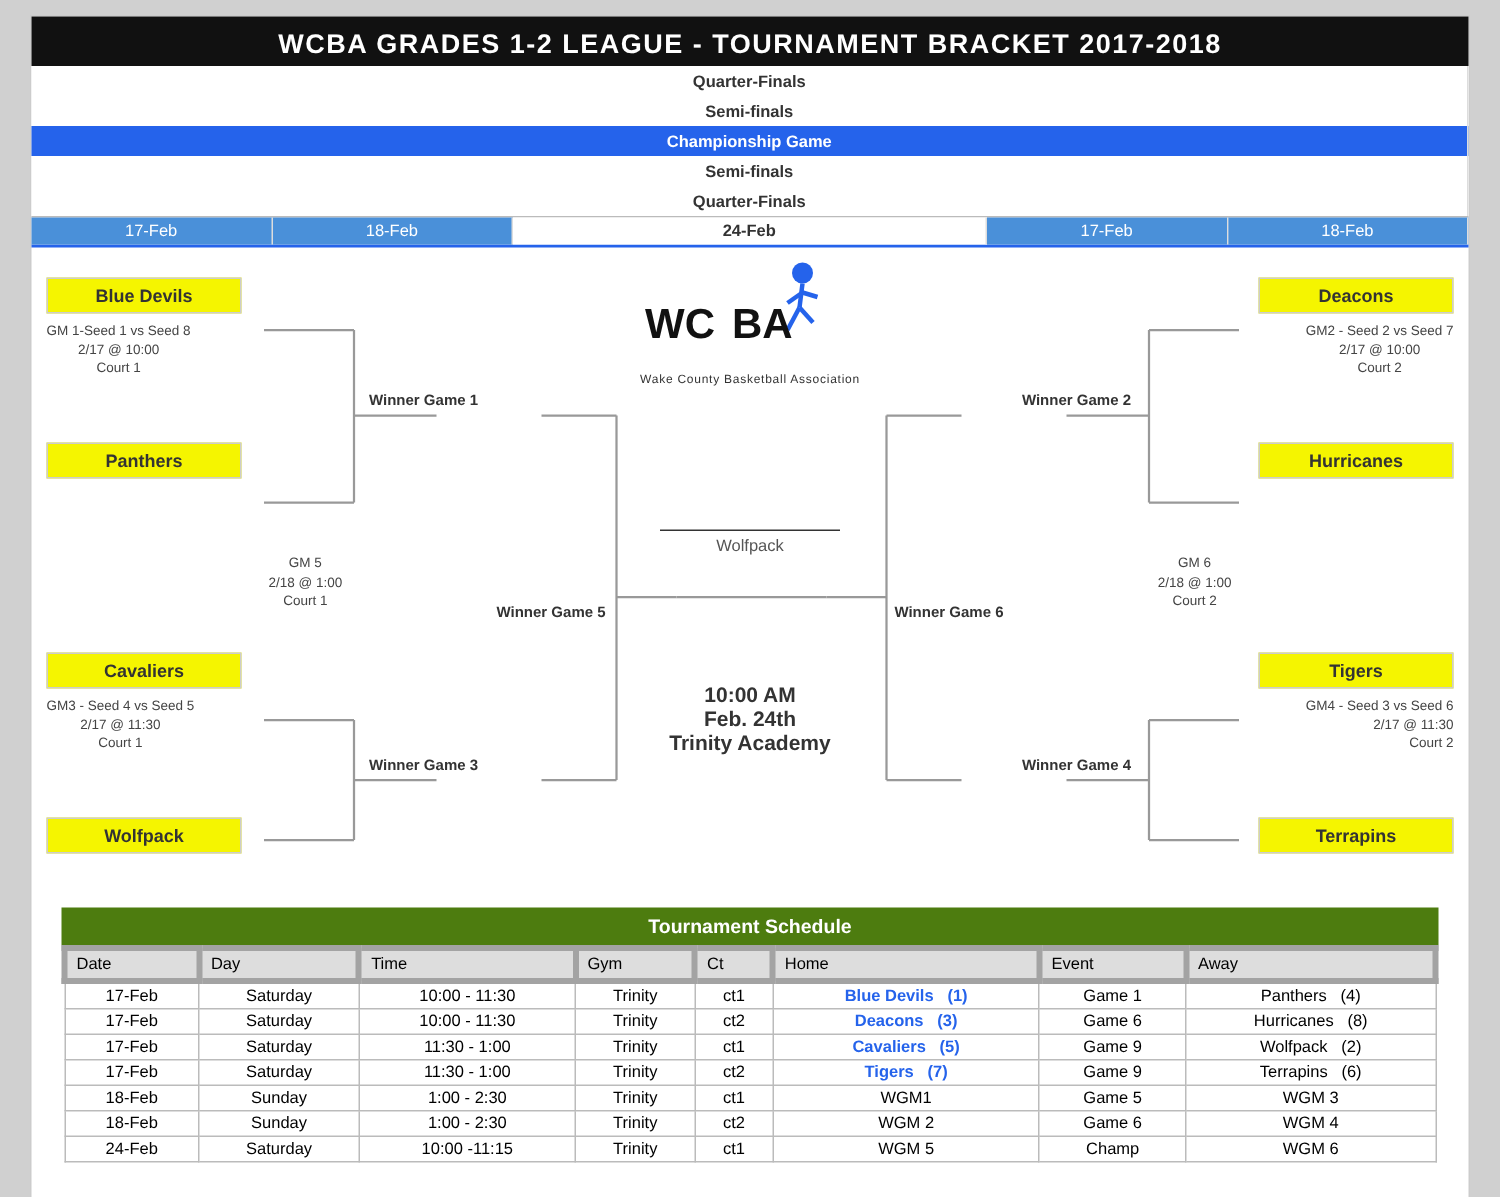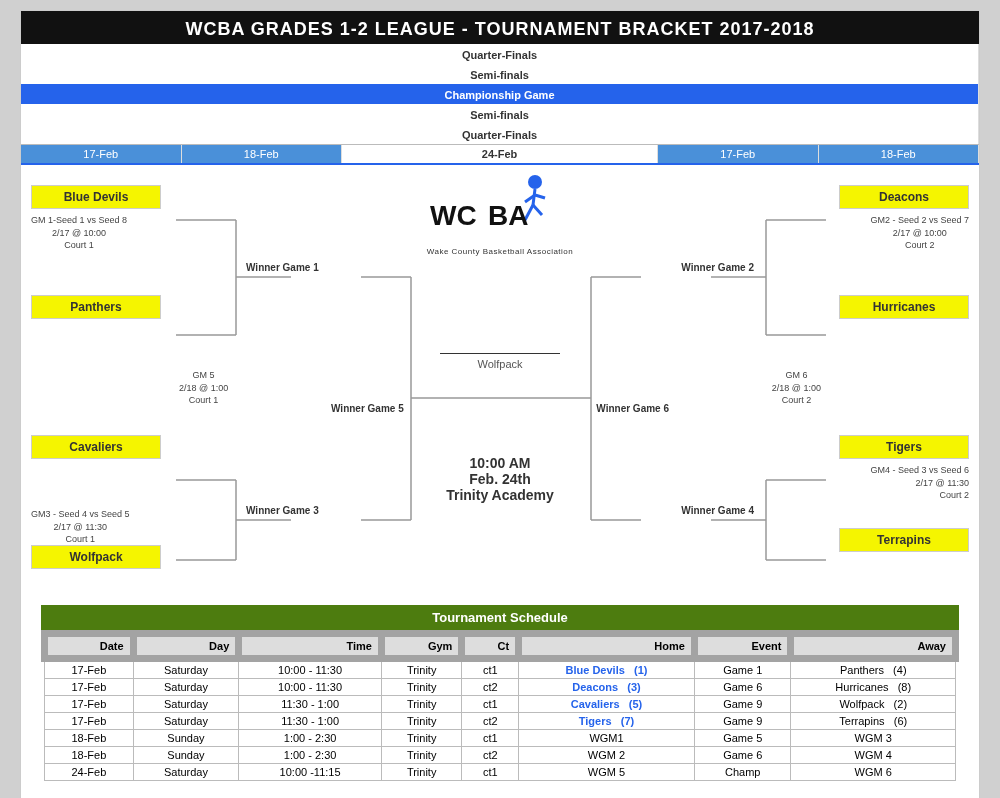--- a/index.html
+++ b/index.html
@@ -110,24 +110,24 @@
       font-size: 13px;
       font-weight: bold;
     }
     table.schedule {
       width: 100%;
       border-collapse: collapse;
       font-size: 11px;
     }
     table.schedule th {
       background: #ddd;
-      border: 7px solid #a3a3a3;
+      border: 4px solid #a3a3a3;
       padding: 3px 6px;
-      text-align: right;
-      font-weight: bold;
+      text-align: left;
+      font-weight: normal;
     }
     table.schedule td {
       border: 1px solid #bbb;
       padding: 2px 6px;
       text-align: center;
     }
     .blue-devils-text { color: #2563eb; font-weight: bold; }
     .deacons-text { color: #2563eb; font-weight: bold; }
     .cavaliers-text { color: #2563eb; font-weight: bold; }
     .tigers-text { color: #2563eb; font-weight: bold; }
@@ -235,21 +235,21 @@
       <div class="game-info">
         <div>GM 5</div>
         <div>2/18 @ 1:00</div>
         <div>Court 1</div>
       </div>
     </div>
 
     <div style="position:absolute;top:270px;left:10px;">
       <div class="team-label">Cavaliers</div>
     </div>
-    <div style="position:absolute;top:295px;left:10px;margin-top:44px;">
+    <div style="position:absolute;top:295px;left:10px;">
       <div class="game-info">
         <div>GM3 - Seed 4 vs Seed 5</div>
         <div>2/17 @ 11:30</div>
         <div>Court 1</div>
       </div>
     </div>
     <div style="position:absolute;top:380px;left:10px;">
       <div class="team-label">Wolfpack</div>
     </div>
 
@@ -294,21 +294,21 @@
     <div style="position:absolute;top:270px;right:10px;">
       <div class="team-label">Tigers</div>
     </div>
     <div style="position:absolute;top:295px;right:10px;text-align:right;">
       <div class="game-info" style="text-align:right;">
         <div>GM4 - Seed 3 vs Seed 6</div>
         <div>2/17 @ 11:30</div>
         <div>Court 2</div>
       </div>
     </div>
-    <div style="position:absolute;top:363px;right:10px;">
+    <div style="position:absolute;top:380px;right:10px;">
       <div class="team-label">Terrapins</div>
     </div>
 
     <div style="position:absolute;top:340px;right:225px;">
       <div class="winner-label">Winner Game 4</div>
     </div>
 
     <div class="center-logo" style="position:absolute;top:5px;left:50%;transform:translateX(-50%);text-align:center;width:200px;">
       
       <svg width="140" height="80" viewBox="0 0 140 80">

